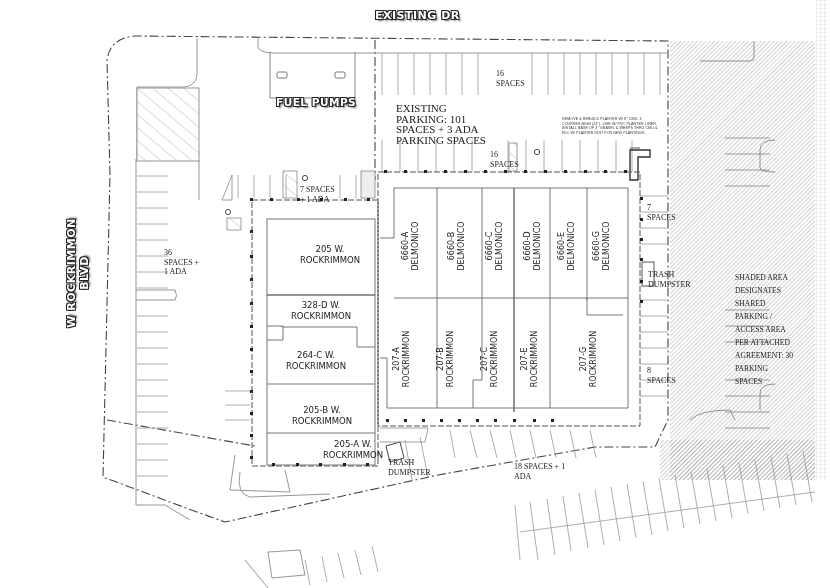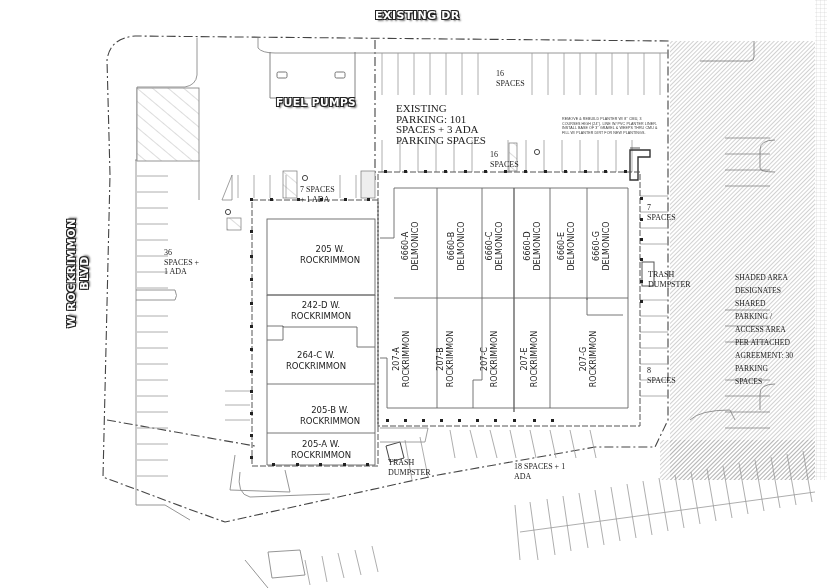--- a/index.html
+++ b/index.html
@@ -340,27 +340,27 @@
 <div class="lbl" style="left:388px;top:458px;">TRASH
 DUMPSTER</div>
 
 <div class="note" style="left:562px;top:117px;">REMOVE &amp; REBUILD PLANTER W/ 8" CMU, 3
 COURSES HIGH (24"). LINE W/ PVC PLANTER LINER.
 INSTALL BASE OF 3" GRAVEL &amp; WEEPS THRU CMU &amp;
 FILL W/ PLANTER DIRT FOR NEW PLANTINGS.</div>
 
 <div class="unit" style="left:276px;top:244px;width:108px;">205 W.
 ROCKRIMMON</div>
-<div class="unit" style="left:267px;top:300px;width:108px;">242-D W.
+<div class="unit" style="left:267px;top:300px;width:108px;">328-D W.
 ROCKRIMMON</div>
 <div class="unit" style="left:262px;top:350px;width:108px;">264-C W.
 ROCKRIMMON</div>
-<div class="unit" style="left:276px;top:405px;width:108px;">205-B W.
-ROCKRIMMON</div>
-<div class="unit" style="left:267px;top:439px;width:108px;">205-A W.
+<div class="unit" style="left:268px;top:405px;width:108px;">205-B W.
+ROCKRIMMON</div>
+<div class="unit" style="left:267px;top:439px;width:108px;padding-left:32px;">205-A W.
 ROCKRIMMON</div>
 
 <div class="vunit" style="left:372px;top:235px;width:80px;height:22px;">6660-A
 DELMONICO</div>
 <div class="vunit" style="left:418px;top:235px;width:80px;height:22px;">6660-B
 DELMONICO</div>
 <div class="vunit" style="left:456px;top:235px;width:80px;height:22px;">6660-C
 DELMONICO</div>
 <div class="vunit" style="left:494px;top:235px;width:80px;height:22px;">6660-D
 DELMONICO</div>

